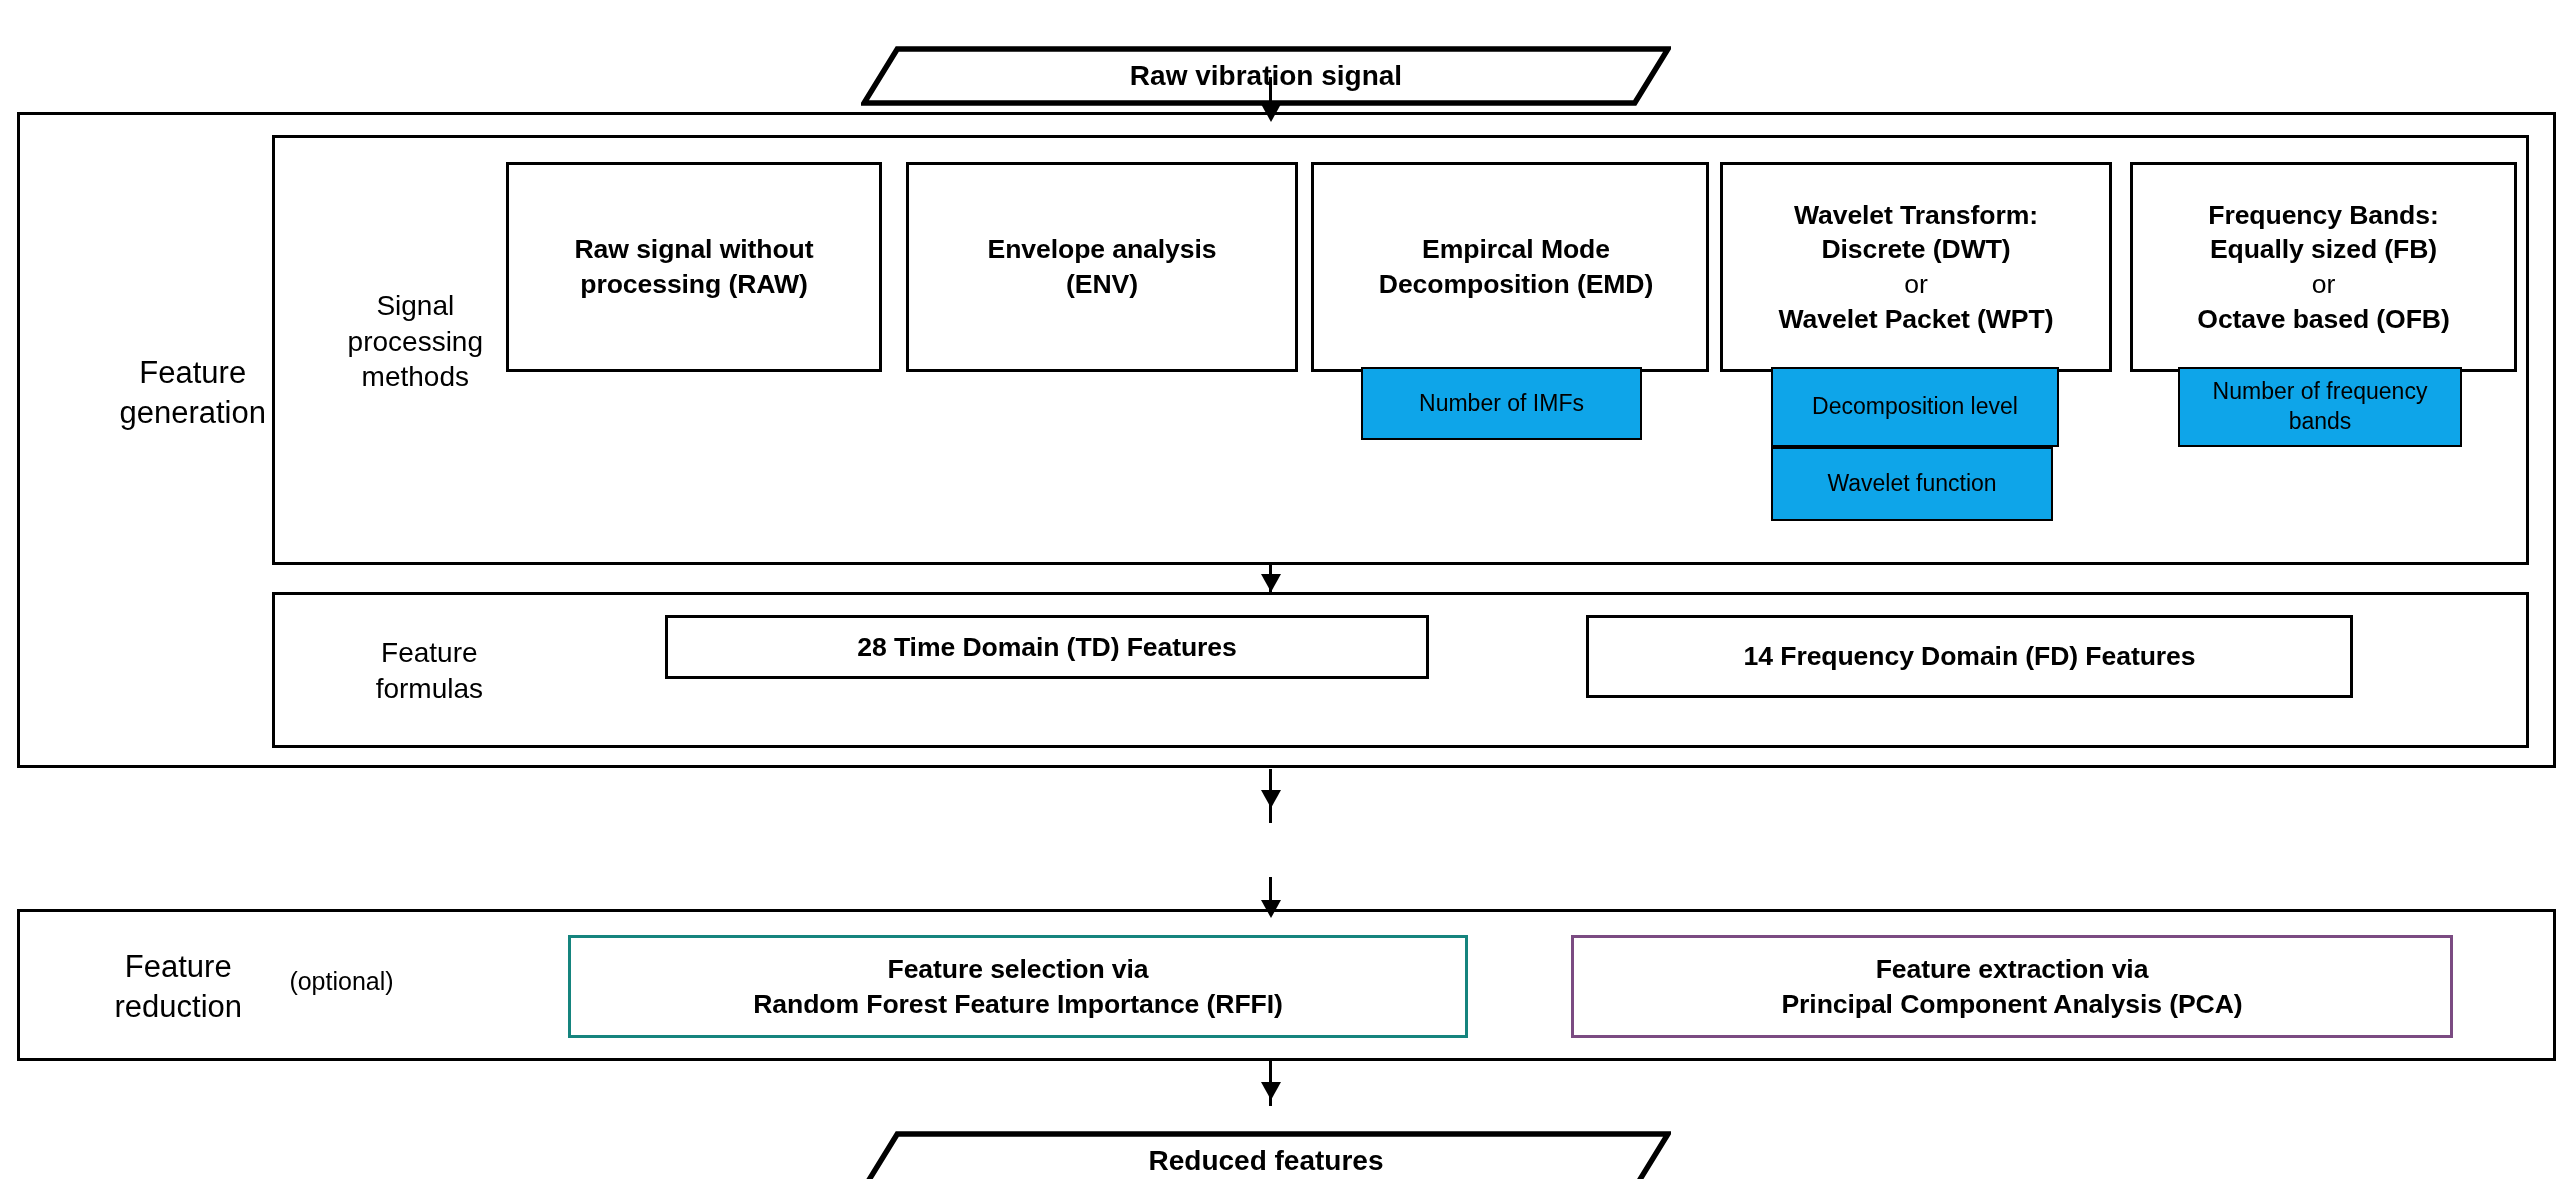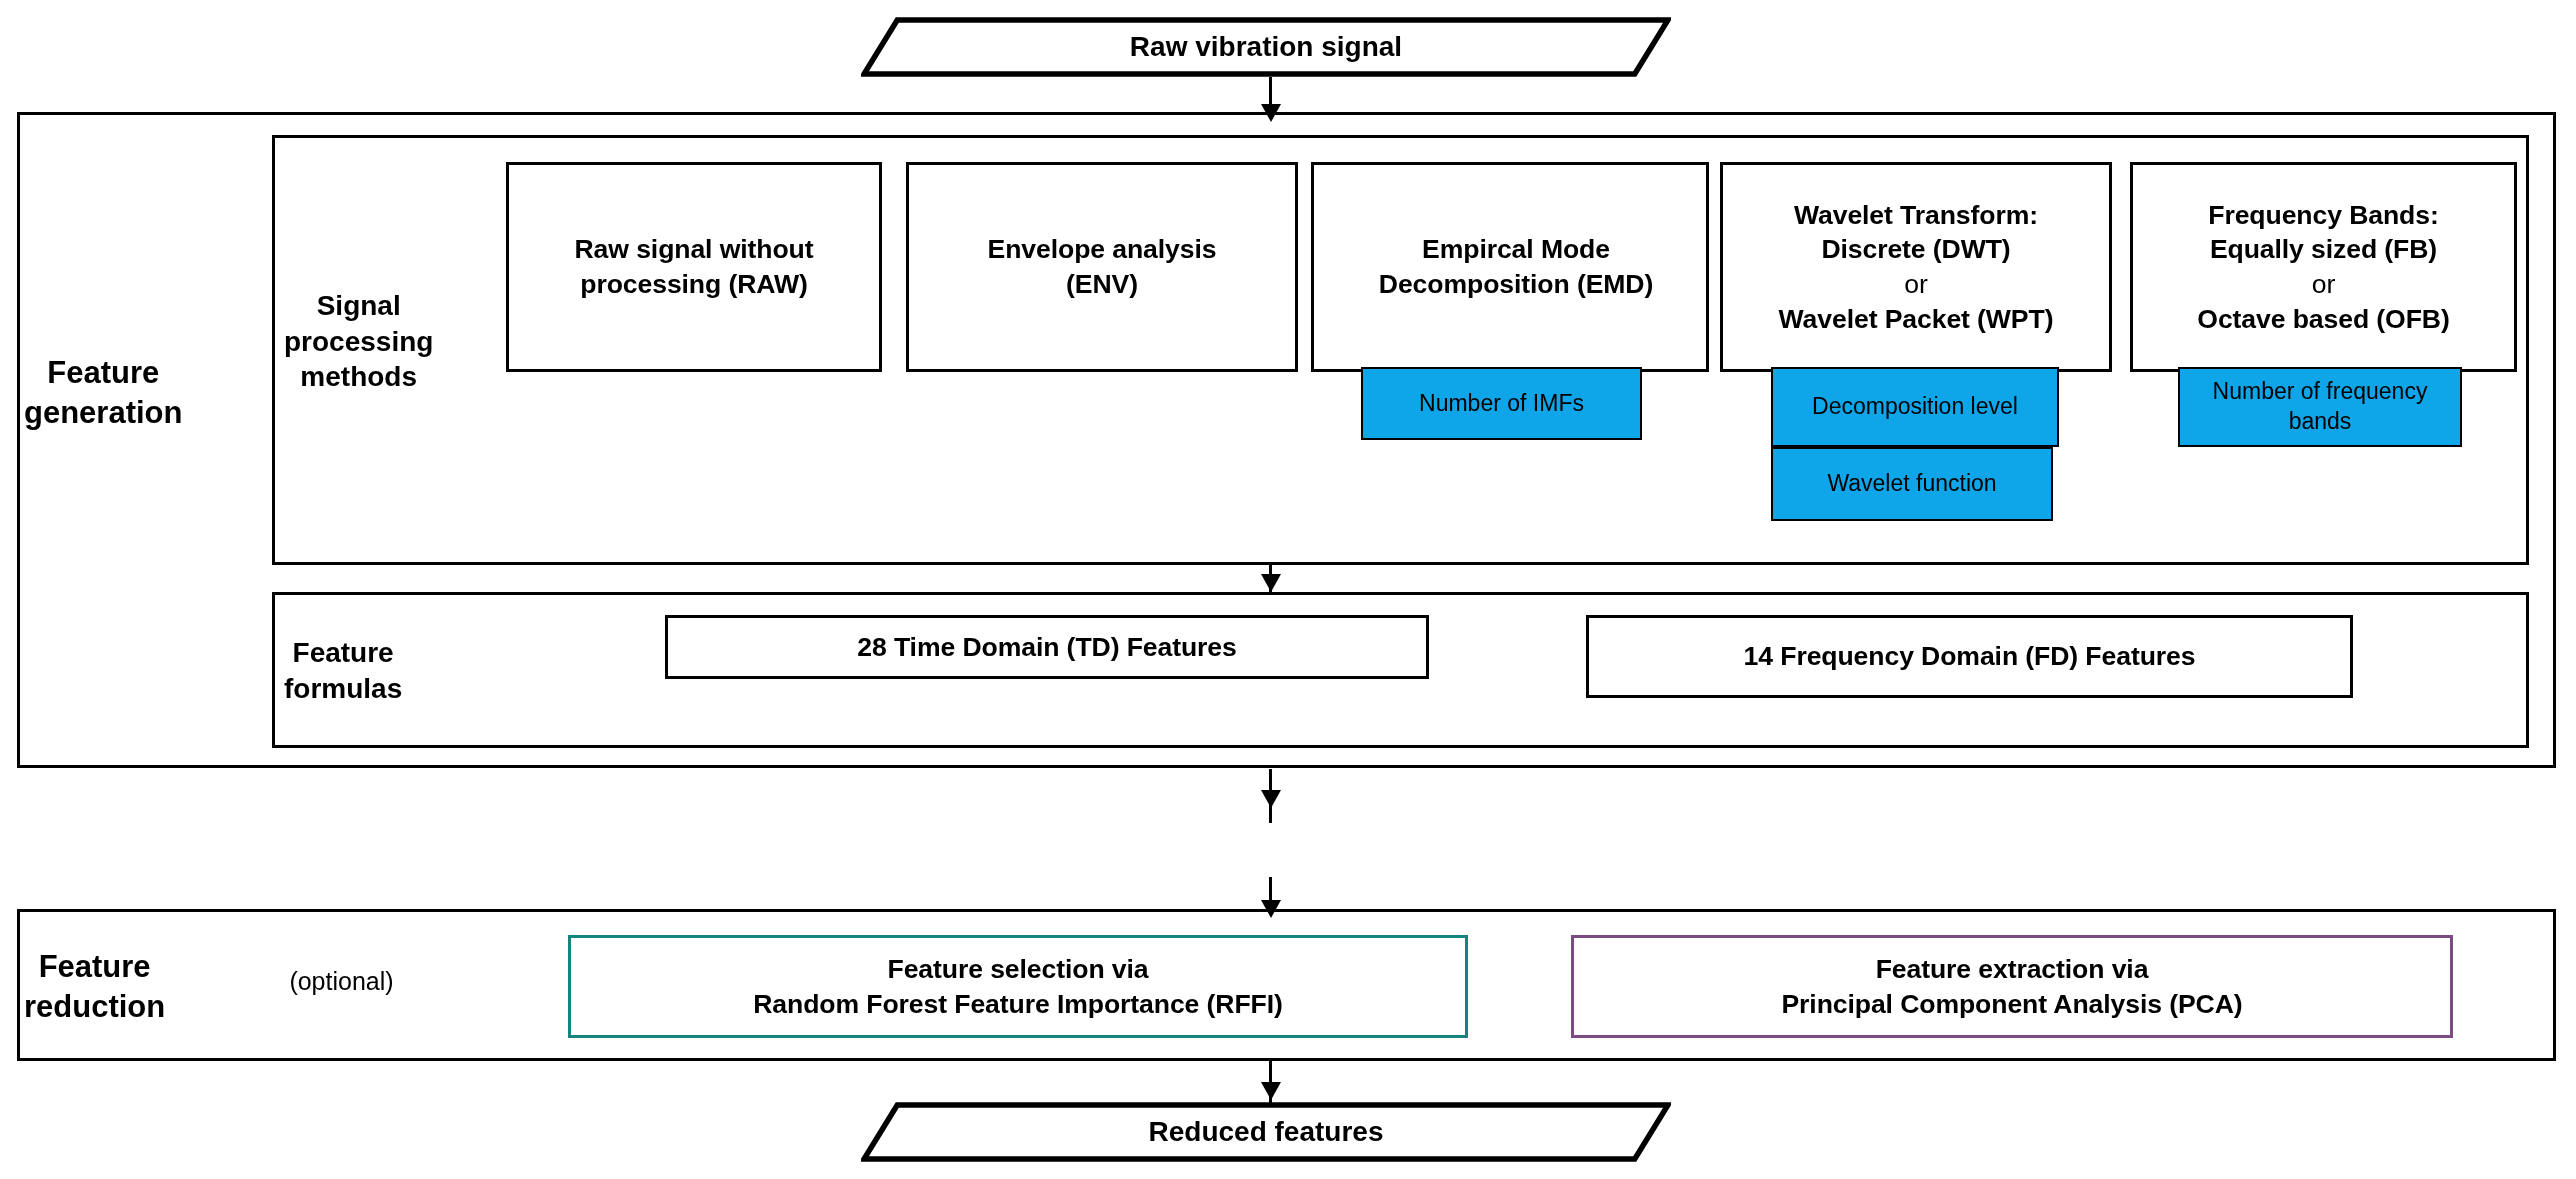--- a/index.html
+++ b/index.html
@@ -43,39 +43,40 @@
     text-align: center;
   }
 
   .bold-lbl {
     font-weight: bold;
     font-size: 26.6px;
     line-height: 1.30;
     letter-spacing: -0.1px;
   }
   .side-lbl {
-    font-weight: bold;
+    font-weight: normal;
     font-size: 31px;
     line-height: 1.28;
     text-align: center;
     display: flex;
     align-items: center;
-    justify-content: flex-start;
+    justify-content: flex-end;
   }
   .small-plain {
     font-weight: normal;
     font-size: 23px;
     line-height: 1.30;
   }
 
   
   .para-wrap {
     display: flex;
     align-items: flex-start;
     justify-content: center;
+    margin-top: 29px;
   }
   .para-svg { display: block; width: 100%; height: 100%; }
   .para-text {
     position: absolute;
     left: 0; right: 0; top: 0; bottom: 0;
     display: flex;
     align-items: center;
     justify-content: center;
     font-weight: bold;
     font-size: 28px;

